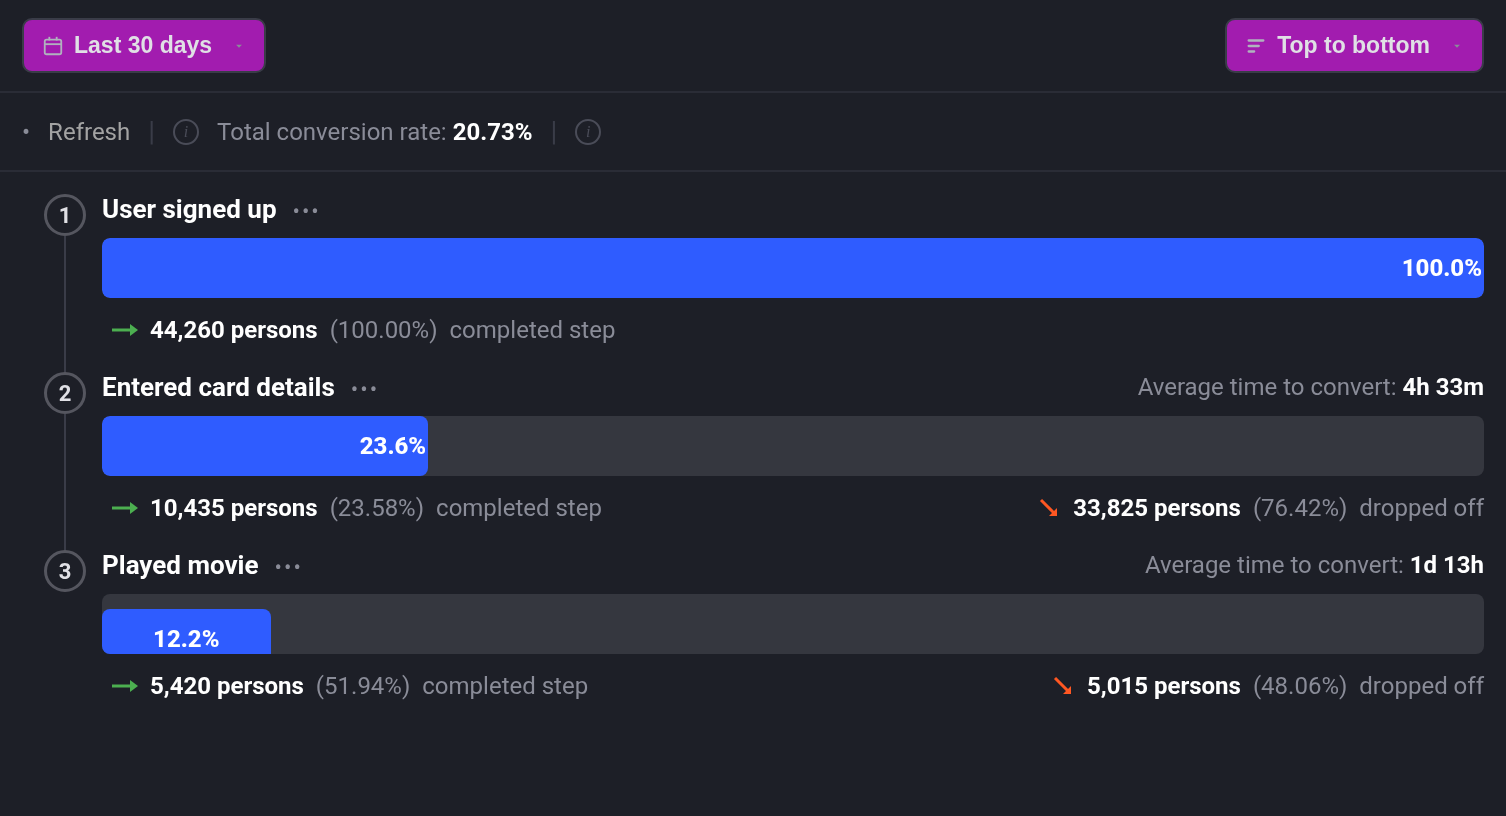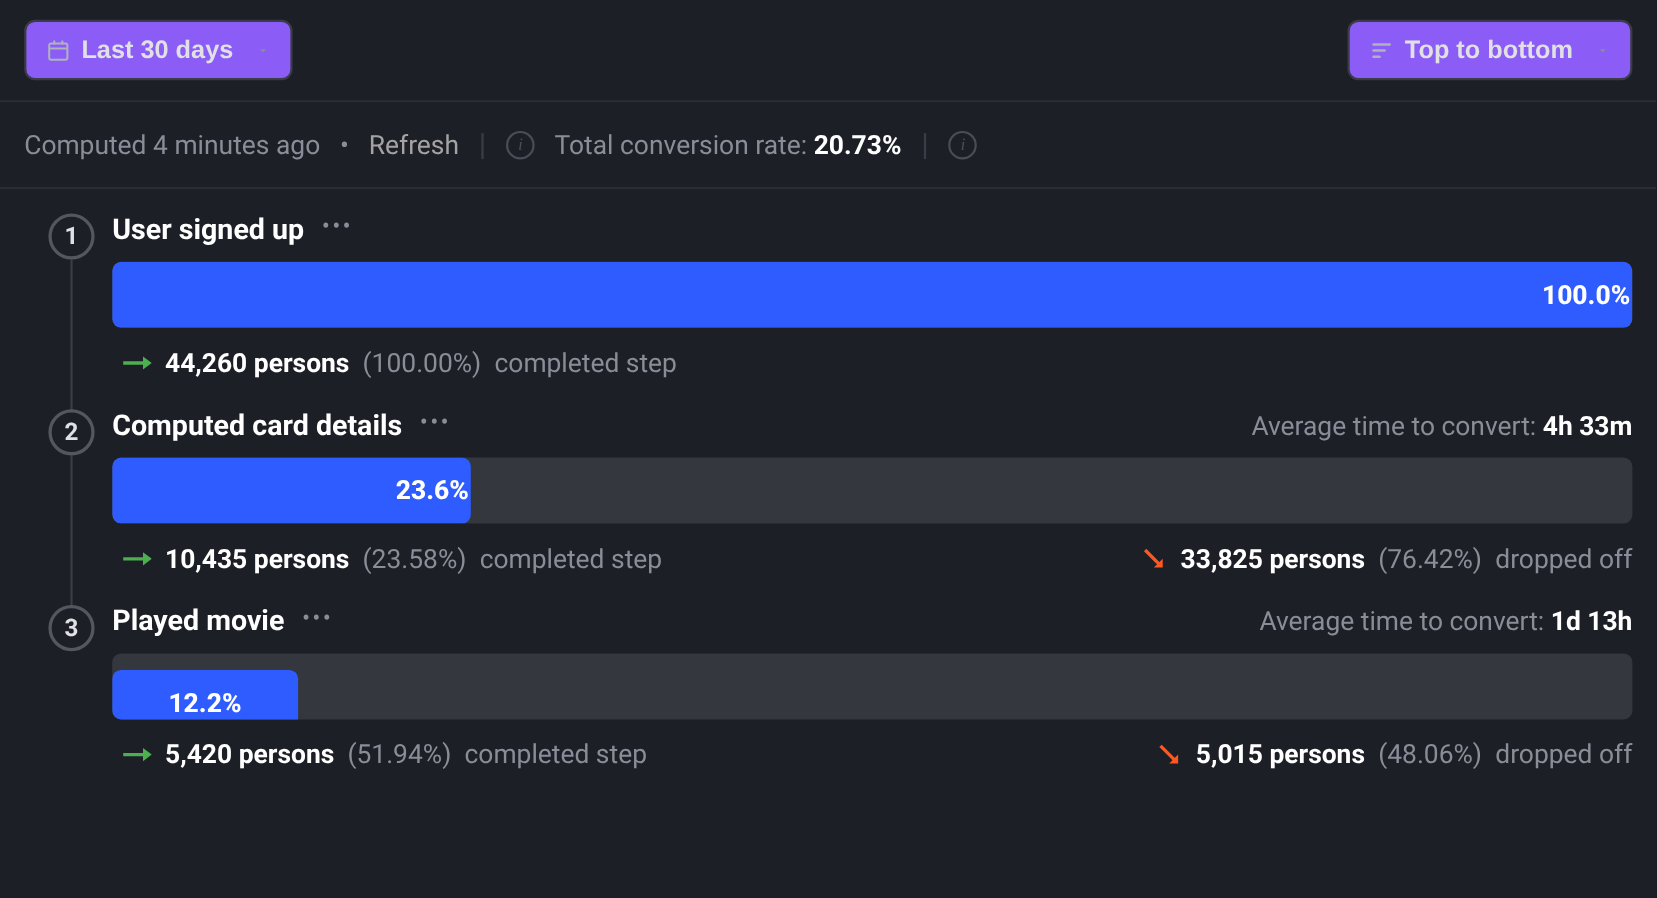--- a/index.html
+++ b/index.html
@@ -15,21 +15,21 @@
     display: flex;
     justify-content: space-between;
     align-items: center;
     padding: 18px 22px;
     border-bottom: 2px solid #2a2c36;
   }
   .btn {
     display: inline-flex;
     align-items: center;
     gap: 10px;
-    background: #8b5cf6;
+    background: #a21caf;
     border: 2px solid #3a3c48;
     border-radius: 10px;
     padding: 12px 18px;
     color: #e0e0e5;
     font-size: 23px;
     font-weight: 600;
     cursor: pointer;
   }
   .btn .chev { margin-left: 10px; color: #8a8c98; }
   .cal-icon, .sort-icon { display: inline-flex; }
@@ -74,21 +74,21 @@
     left: 42px; top: 42px; bottom: -40px;
     width: 2px;
     background: #3a3c48;
     z-index: 1;
   }
   .step:last-child .connector { display: none; }
   .step-head {
     display: flex; align-items: center; justify-content: space-between;
     margin-bottom: 14px;
   }
-  .step-title-wrap { display: flex; align-items: flex-start; gap: 16px; }
+  .step-title-wrap { display: flex; align-items: flex-end; gap: 16px; }
   .step-title { font-size: 26px; font-weight: 700; color: #fff; }
   .dots { color: #8a8c98; font-size: 22px; cursor: pointer; letter-spacing: 2px; }
   .avg-time { font-size: 24px; color: #8a8c98; }
   .avg-time .val { color: #fff; font-weight: 700; }
   .bar-outer {
     background: #35373f;
     border-radius: 8px;
     height: 60px;
     overflow: hidden;
     margin-bottom: 14px;
@@ -146,21 +146,20 @@
     <span>Top to bottom</span>
     <span class="chev">
       <svg width="14" height="14" viewBox="0 0 24 24" fill="#8a8c98">
           <path d="M7 10l5 5 5-5z"></path>
         </svg>
     </span>
   </button>
 </div>
 
 <div class="summary">
-  <span>Computed 4 minutes ago</span>
   <span class="dot">•</span>
   <span class="refresh">Refresh</span>
   <span class="divider">|</span>
   <span class="info-icon">i</span>
   <span>
     <span>Total conversion rate:</span>
     <span class="white">20.73%</span>
   </span>
   <span class="divider">|</span>
   <span class="info-icon">i</span>
@@ -195,21 +194,21 @@
         <span class="suffix">completed step</span>
       </div>
     </div>
   </div>
 
   <div class="step">
     <div class="marker">2</div>
     <div class="connector"></div>
     <div class="step-head">
       <div class="step-title-wrap">
-        <span class="step-title">Computed card details</span>
+        <span class="step-title">Entered card details</span>
         <span class="dots">•••</span>
       </div>
       <div class="avg-time">
         <span>Average time to convert:</span>
         <span class="val">4h 33m</span>
       </div>
     </div>
     <div class="bar-outer">
       <div class="bar-inner mid" style="width:23.6%">
         <span>23.6%</span>

